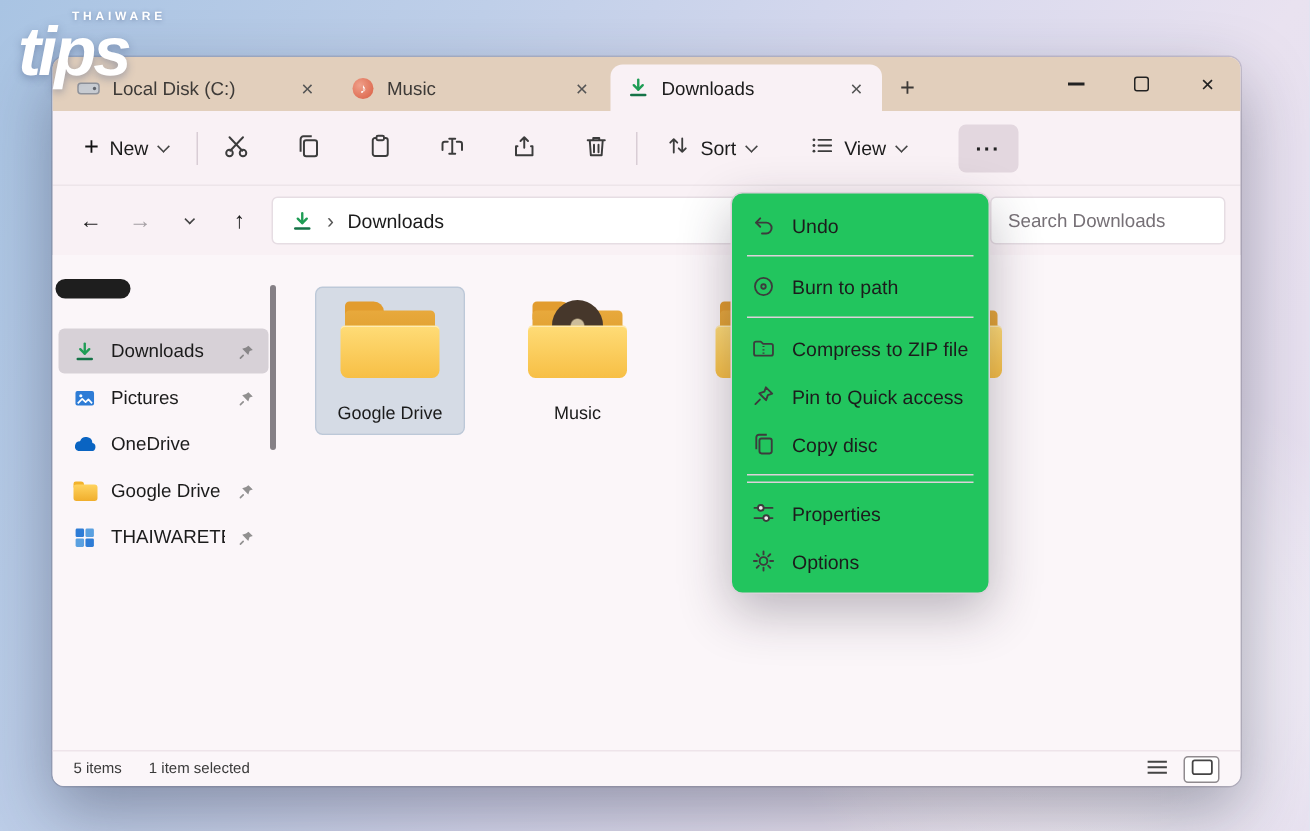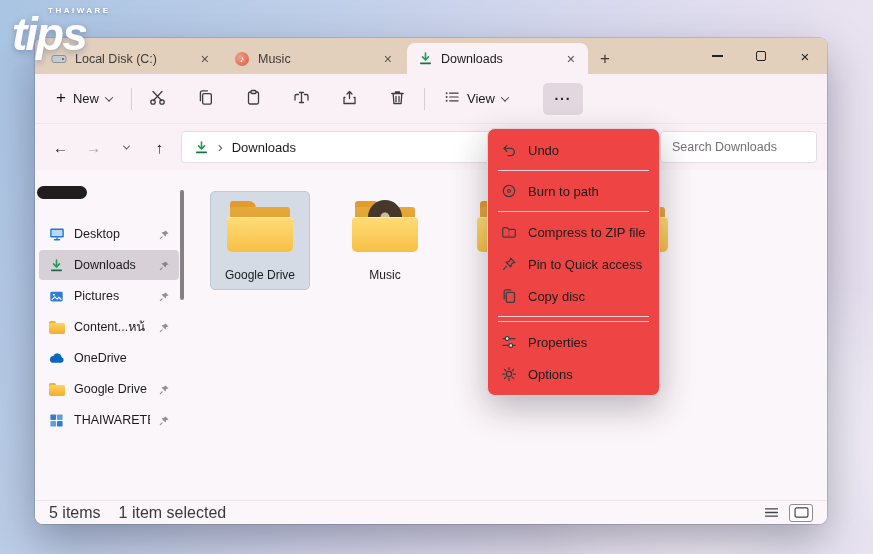--- a/index.html
+++ b/index.html
@@ -100,29 +100,29 @@
   .folder { position:relative; width:66px; height:52px; flex:none; }
   .folder .tabp { position:absolute; left:3px; top:1px; width:26px; height:12px; background:#e29c2e; border-radius:3px 7px 0 0; }
   .folder .backp { position:absolute; left:3px; top:7px; right:3px; bottom:3px;
     background:linear-gradient(#e8a93c,#d4921f); border-radius:3px; }
   .folder .disc { position:absolute; left:16px; top:0; width:34px; height:34px; border-radius:50%;
     background:radial-gradient(circle,#cdbd9b 0 4px,#46372b 5px); }
   .folder .frontp { position:absolute; left:0; bottom:0; width:66px; height:35px;
     background:linear-gradient(#ffdc77,#f7bf45); border-radius:3px 3px 5px 5px; box-shadow:inset 0 1px 0 rgba(255,255,255,.45); }
 
   
-  .ctxmenu { position:absolute; left:452px; top:90px; width:173px; background:#ef4444; border:1px solid #dcd2da;
+  .ctxmenu { position:absolute; left:452px; top:90px; width:173px; background:#22c55e; border:1px solid #dcd2da;
     border-radius:8px; box-shadow:0 12px 34px rgba(40,30,50,.30); padding:5px 0; z-index:40;text-align:center; }
   .menu-item { display:flex; align-items:center; gap:11px; height:32px; margin:0 5px; padding:0 8px;
     border-radius:4px; font-size:13px; color:#1c1c1c; white-space:nowrap; }
   .mi-ic { width:16px; height:16px; flex:none; }
   .menu-sep { height:1px; background:#ddd2da; margin:4px 10px; }
 
   
-  .statusbar { height:24px; flex:none; display:flex; align-items:center; padding:0 14px; gap:18px; font-size:16px;
+  .statusbar { height:24px; flex:none; display:flex; align-items:center; padding:0 14px; gap:18px; font-size:10px;
     color:#3a3a3a; border-top:1px solid #eee4ea; background:#fbf6f9; }
   .st-right { margin-left:auto; display:flex; gap:6px; align-items:center; }
   .st-btn { width:24px; height:18px; display:flex; align-items:center; justify-content:center; border-radius:3px; }
   .st-btn.active { border:1px solid #8f8a8e; background:#fff; }
 </style>
 </head>
 <body>
 
 <div class="wallpaper">
   <div class="beam"></div>
@@ -216,20 +216,28 @@
       </button>
       <button class="tb-ic">
         <span><svg width="17" height="17" viewBox="0 0 17 17" fill="none" stroke="#3c3c3c" stroke-width="1.3" stroke-linecap="round" stroke-linejoin="round">
               <path d="M2.8 4.5h11.4M6.5 4.2V3h4v1.2M4.2 4.8l.7 9.7h7.2l.7-9.7M7 7.5v5M10 7.5v5"></path>
             </svg></span>
       </button>
     </div>
     <span class="tb-sep"></span>
     <div class="views">
       <button class="tb-btn">
+        <span><svg width="16" height="16" viewBox="0 0 17 17" fill="none" stroke="#3c3c3c" stroke-width="1.3" stroke-linecap="round" stroke-linejoin="round">
+              <path d="M5.5 13.5V4M3 6.5L5.5 4 8 6.5"></path>
+              <path d="M11.5 3.5V13M9 10.5l2.5 2.5L14 10.5"></path>
+            </svg></span>
+        <span>Sort</span>
+        <span class="caret"></span>
+      </button>
+      <button class="tb-btn">
         <span><svg width="16" height="16" viewBox="0 0 17 17" fill="none" stroke="#3c3c3c" stroke-width="1.3" stroke-linecap="round">
               <path d="M6 4.5h9M6 8.5h9M6 12.5h9"></path>
               <circle cx="2.8" cy="4.5" r="1" fill="#3c3c3c" stroke="none"></circle>
               <circle cx="2.8" cy="8.5" r="1" fill="#3c3c3c" stroke="none"></circle>
               <circle cx="2.8" cy="12.5" r="1" fill="#3c3c3c" stroke="none"></circle>
             </svg></span>
         <span>View</span>
         <span class="caret"></span>
       </button>
       <button class="more-btn">···</button>
@@ -262,35 +270,20 @@
     </div>
     <div class="search-box">
       <input placeholder="Search Downloads" style="">
     </div>
   </div>
 
   <div class="content">
     <aside class="sidebar">
       <div class="scroll-pill"></div>
       <div class="side-list">
-        <div class="side-item">
-          <span class="s-ic">
-              <svg width="16" height="16" viewBox="0 0 16 16">
-                <rect x="1.2" y="2.5" width="13.6" height="9" rx="1.2" fill="#1e79d0"></rect>
-                <rect x="2.6" y="4" width="10.8" height="6" fill="#bcd9f2"></rect>
-                <path d="M8 11.5v2" stroke="#1e79d0" stroke-width="1.4"></path>
-                <path d="M5.5 13.8h5" stroke="#1e79d0" stroke-width="1.4" stroke-linecap="round"></path>
-              </svg>
-            </span>
-          <span class="s-label">Desktop</span>
-          <span class="pin"><svg width="11" height="11" viewBox="0 0 12 12">
-                <path d="M7.2 1.6l3.2 3.2-2.3.7-1 2.8-4.4-4.4 2.8-1z" fill="#6e6e6e"></path>
-                <path d="M3.4 8.6L1.4 10.6" stroke="#6e6e6e" stroke-width="1.2" stroke-linecap="round"></path>
-              </svg></span>
-        </div>
         <div class="side-item sel">
           <span class="s-ic">
               <svg width="15" height="15" viewBox="0 0 16 16" fill="none">
                 <path d="M8 2.2v7" stroke="#1f9d55" stroke-width="1.7" stroke-linecap="round"></path>
                 <path d="M4.8 6.2L8 9.4l3.2-3.2" stroke="#1f9d55" stroke-width="1.7" stroke-linecap="round" stroke-linejoin="round"></path>
                 <path d="M3 13.2h10" stroke="#157347" stroke-width="1.7" stroke-linecap="round"></path>
               </svg>
             </span>
           <span class="s-label">Downloads</span>
           <span class="pin"><svg width="11" height="11" viewBox="0 0 12 12">
@@ -300,30 +293,20 @@
         </div>
         <div class="side-item">
           <span class="s-ic">
               <svg width="15" height="15" viewBox="0 0 16 16">
                 <rect x="1.4" y="2.8" width="13.2" height="10.4" rx="1.4" fill="#2e7cd6"></rect>
                 <circle cx="5.2" cy="6.2" r="1.1" fill="#fff"></circle>
                 <path d="M3 11.6l3.2-3.2 2.4 2.4 2-2 2.6 2.8" stroke="#fff" stroke-width="1.2" fill="none" stroke-linejoin="round"></path>
               </svg>
             </span>
           <span class="s-label">Pictures</span>
-          <span class="pin"><svg width="11" height="11" viewBox="0 0 12 12">
-                <path d="M7.2 1.6l3.2 3.2-2.3.7-1 2.8-4.4-4.4 2.8-1z" fill="#6e6e6e"></path>
-                <path d="M3.4 8.6L1.4 10.6" stroke="#6e6e6e" stroke-width="1.2" stroke-linecap="round"></path>
-              </svg></span>
-        </div>
-        <div class="side-item">
-          <span class="s-ic">
-              <span class="folder-sm"></span>
-            </span>
-          <span class="s-label">Content...หน้</span>
           <span class="pin"><svg width="11" height="11" viewBox="0 0 12 12">
                 <path d="M7.2 1.6l3.2 3.2-2.3.7-1 2.8-4.4-4.4 2.8-1z" fill="#6e6e6e"></path>
                 <path d="M3.4 8.6L1.4 10.6" stroke="#6e6e6e" stroke-width="1.2" stroke-linecap="round"></path>
               </svg></span>
         </div>
         <div class="side-item">
           <span class="s-ic">
               <svg width="17" height="12" viewBox="0 0 18 12">
                 <path d="M4.5 11h9.3a2.9 2.9 0 0 0 .6-5.7A4.5 4.5 0 0 0 5.7 4 3.6 3.6 0 0 0 4.5 11z" fill="#0a64c2"></path>
               </svg>

